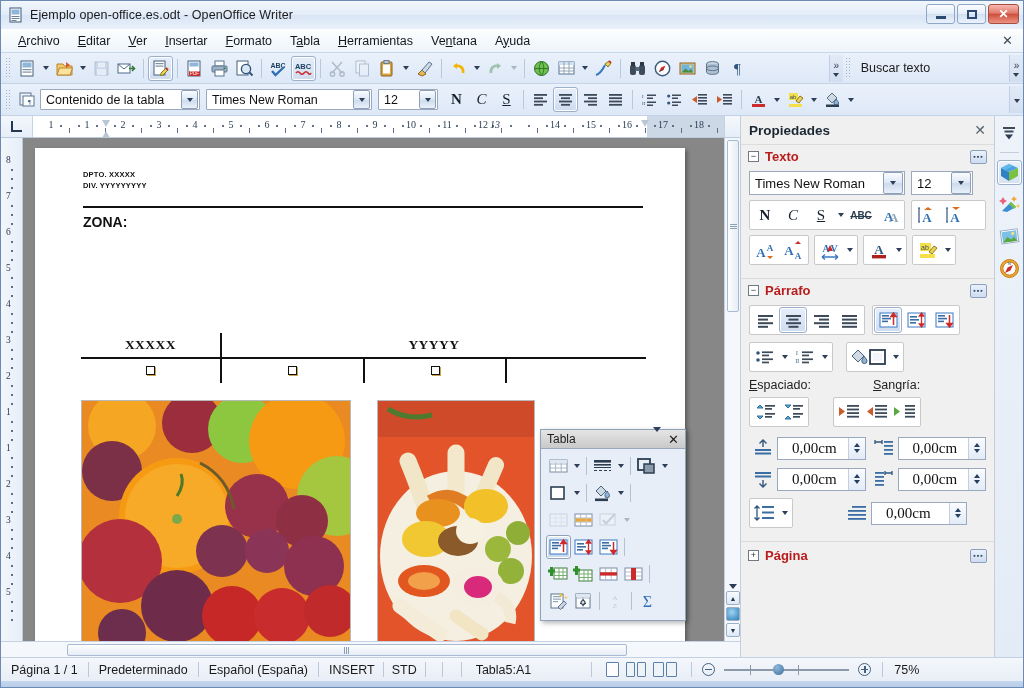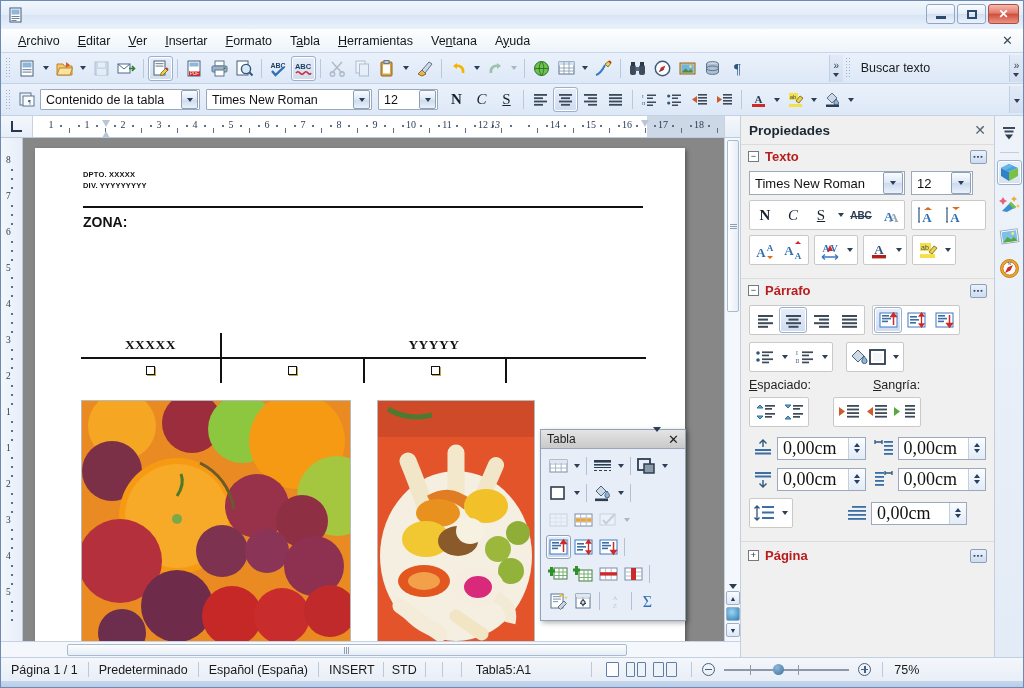--- a/index.html
+++ b/index.html
@@ -265,21 +265,21 @@
           border:1px solid transparent;border-radius:3px; flex:0 0 28px;}
   .sbtn.active { border-color:#9ab0cb; background:linear-gradient(180deg,#e7eefa,#cfdcef); box-shadow: inset 0 0 0 1px #fff;}
   .sb-combo { height:24px; border:1px solid #9aa9bd; background:#fff; display:flex;align-items:center;}
   .sb-combo .txt { padding-left:5px; font-size:13px; color:#111; flex:1; white-space:nowrap; overflow:hidden;}
   .sb-combo .btn { width:20px;height:22px;margin-right:1px;border:1px solid #8fa0b6;border-radius:2px;
         background:linear-gradient(180deg,#fafcff 0%,#dce7f5 50%,#ccdaec 51%,#e9f1fb 100%);
         display:flex;align-items:center;justify-content:center;flex:0 0 20px;}
   .sb-lbl { font-size:12.5px; color:#222; }
   .sb-lbl u { text-decoration: underline; }
   .spin { display:flex; align-items:center; height:23px; border:1px solid #9aa9bd; background:#fff; width:96px;}
-  .spin .v { flex:1; padding-left:5px; font-size:18px; color:#111; font-family:"Liberation Serif", serif;}
+  .spin .v { flex:1; padding-left:14px; font-size:15px; color:#111; font-family:"Liberation Serif", serif;}
   .spin .ar { width:17px; height:21px; border-left:1px solid #c4cfde;
         display:flex;flex-direction:column;align-items:center;justify-content:center; gap:2px;
         background:linear-gradient(180deg,#fafcff,#e2ebf7); flex:0 0 17px;}
   .ar-up { width:0;height:0;border-left:3px solid transparent;border-right:3px solid transparent;border-bottom:4px solid #254063; }
   .ar-dn { width:0;height:0;border-left:3px solid transparent;border-right:3px solid transparent;border-top:4px solid #254063; }
 
   
   .rail {
     width: 29px; flex:0 0 29px; background: linear-gradient(180deg,#eef3fa,#e3ebf6);
     border-left:1px solid #c3cfdd; display:flex; flex-direction:column; align-items:center;
@@ -320,20 +320,21 @@
   <div class="titlebar">
     <span class="title-ico">
       <svg width="16" height="16" viewBox="0 0 16 16">
         <rect x="2" y="1" width="11" height="14" fill="#fdfdfd" stroke="#3a5a7a" stroke-width="1"></rect>
         <rect x="3.5" y="2.5" width="8" height="5" fill="#8fb6d8"></rect>
         <rect x="3.5" y="9" width="8" height="1" fill="#6f8296"></rect>
         <rect x="3.5" y="11" width="8" height="1" fill="#6f8296"></rect>
         <rect x="3.5" y="13" width="5" height="1" fill="#6f8296"></rect>
       </svg>
     </span>
+    <span class="title-text">Ejemplo open-office.es.odt - OpenOffice Writer</span>
     <div class="wincontrols">
       <div class="wbtn">
           <span class="min-glyph"></span>
         </div>
       <div class="wbtn">
           <span class="max-glyph"></span>
         </div>
       <div class="wbtn close">
           <span class="g">✕</span>
         </div>

